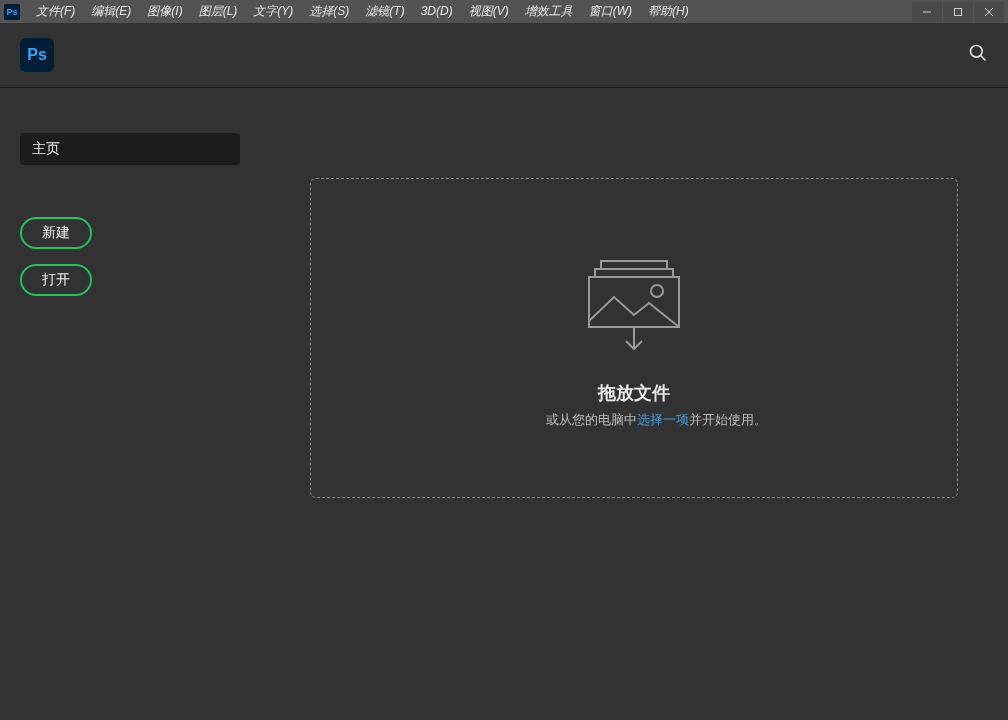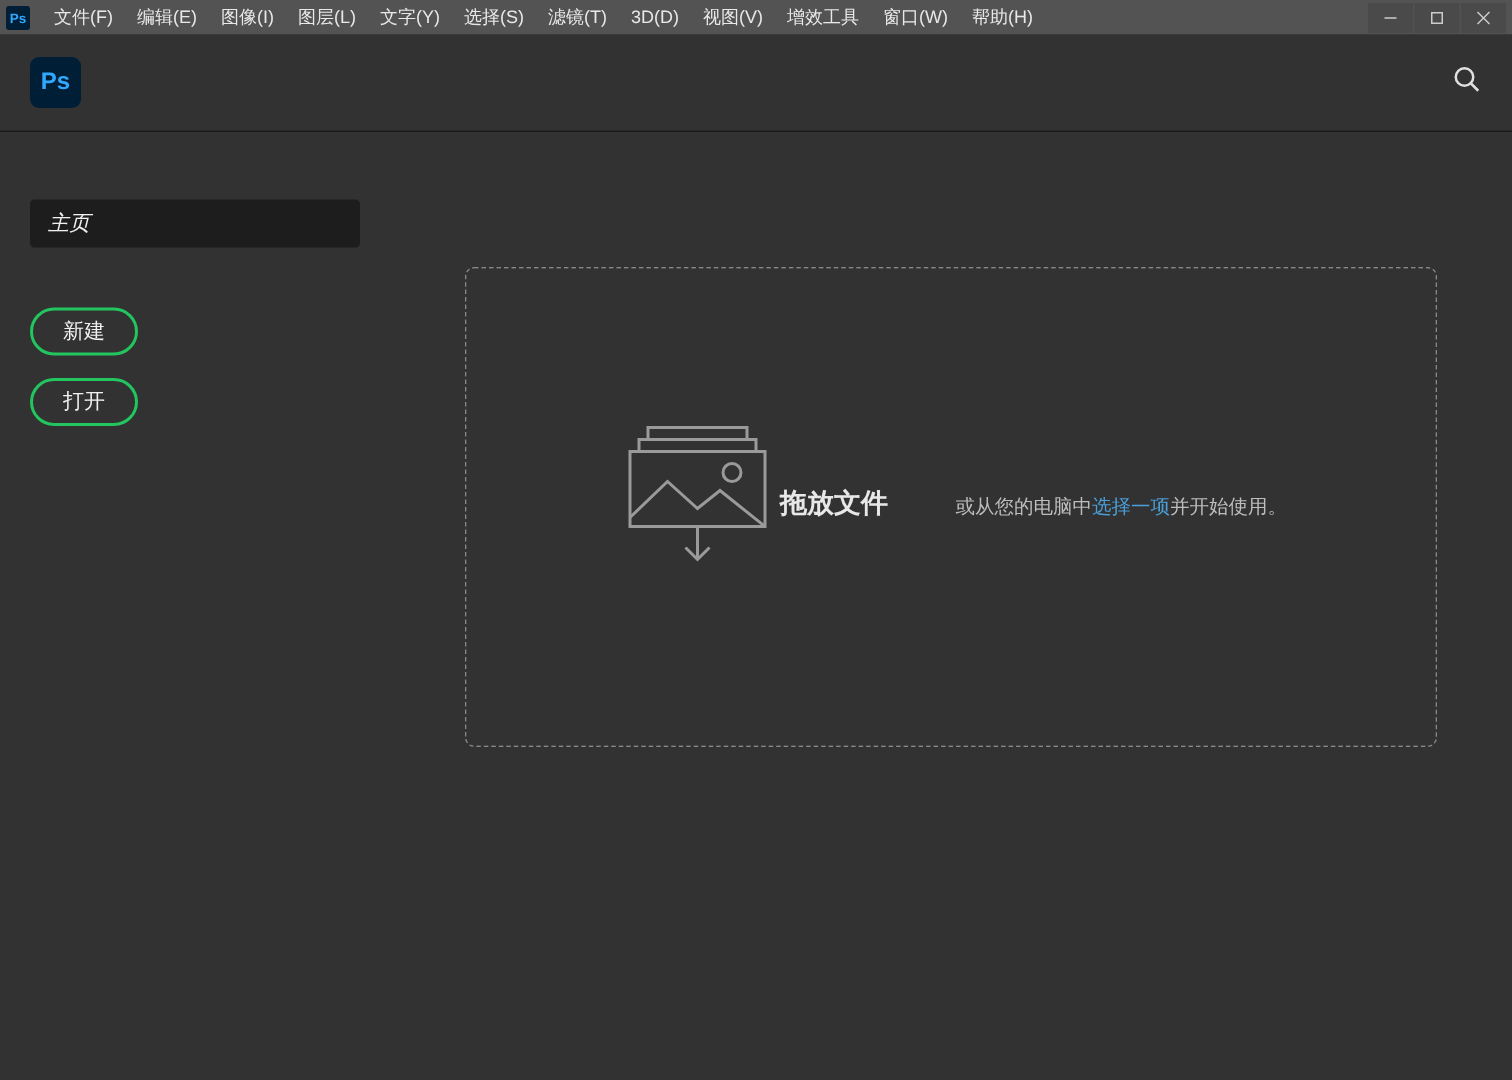--- a/index.html
+++ b/index.html
@@ -34,20 +34,21 @@
 .menu {
   display: flex;
   gap: 0;
 }
 .menu-item {
   padding: 0 8px;
   font-size: 12px;
   color: #e8e8e8;
   cursor: pointer;
   line-height: 23px;
+  font-style: italic;
 }
 .window-controls {
   margin-left: auto;
   display: flex;
 }
 .win-btn {
   width: 30px;
   height: 20px;
   background: #4a4a4a;
   margin-left: 1px;
@@ -93,22 +94,21 @@
 }
 .home-tab {
   background: #1d1d1d;
   height: 32px;
   display: flex;
   align-items: center;
   padding: 0 12px;
   font-size: 14px;
   color: #f0f0f0;
   border-radius: 3px;
-  margin-bottom: 40px;
-  font-style: italic;
+  margin-bottom: 52px;
 }
 .action-btn {
   border: 2px solid #22c55e;
   border-radius: 16px;
   height: 32px;
   width: 72px;
   display: flex;
   align-items: center;
   justify-content: center;
   font-size: 14px;
@@ -123,20 +123,21 @@
   display: flex;
   justify-content: center;
   align-items: flex-start;
 }
 .dropzone {
   width: 648px;
   height: 320px;
   border: 1px dashed #888;
   border-radius: 6px;
   display: flex;
+  flex-direction: column;
   align-items: center;
   justify-content: center;
 }
 .drop-icon { margin-bottom: 20px; }
 .drop-title {
   font-size: 18px;
   font-weight: bold;
   color: #e8e8e8;
   margin-bottom: 6px;
 }

